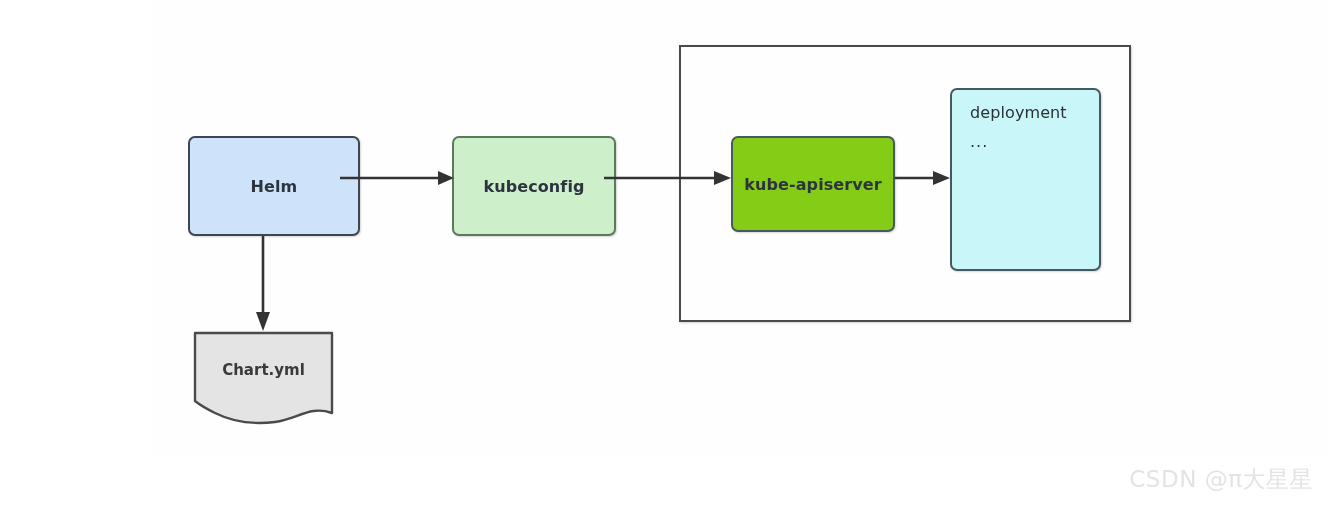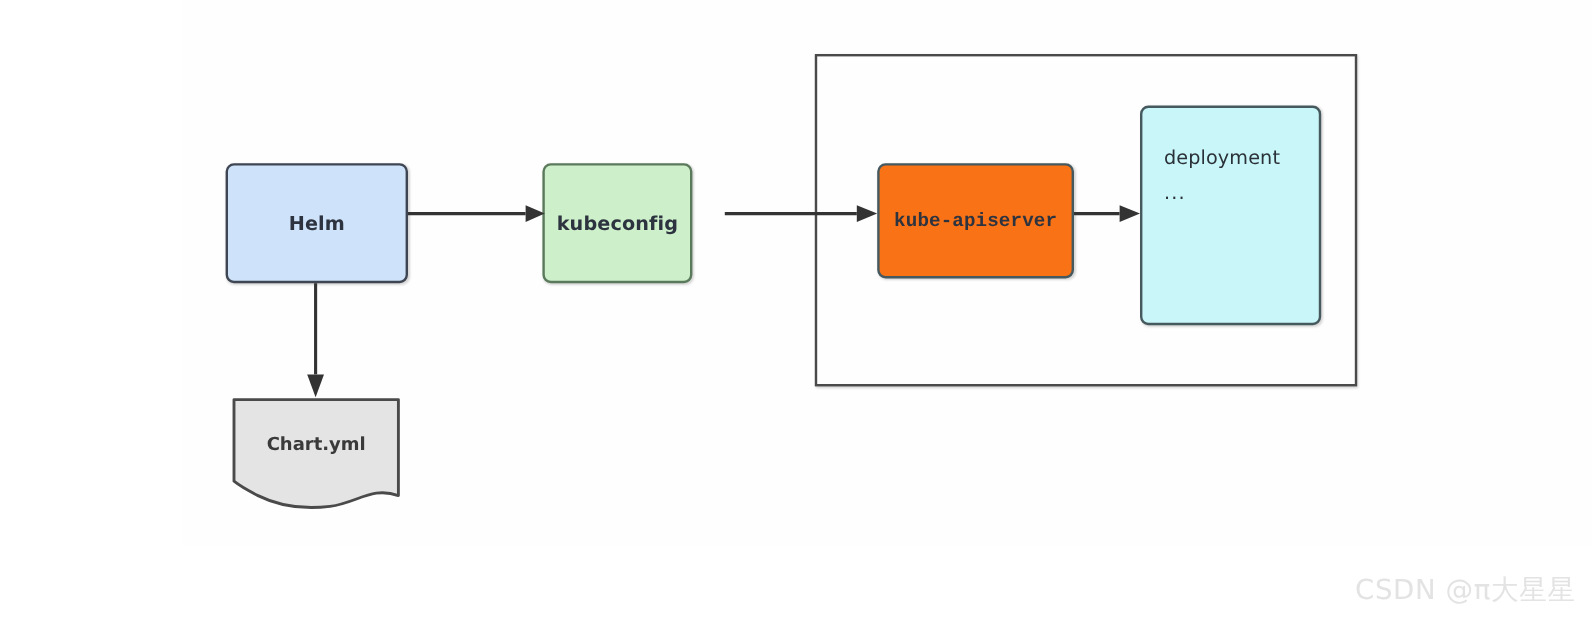--- a/index.html
+++ b/index.html
@@ -38,57 +38,56 @@
     color: #2d3440;
     font-weight: bold;
     letter-spacing: 0.1px;
     text-align: center;
     box-shadow: 1px 1px 2px rgba(0,0,0,0.16);
   }
 
   #node-helm {
     left: 188px;
     top: 136px;
-    width: 152px;
+    width: 172px;
     height: 100px;
     background: #cee3f9;
     border-color: #3f4653;
     font-size: 16px;
   }
 
   #node-kubeconfig {
     left: 452px;
     top: 136px;
-    width: 125px;
+    width: 164px;
     height: 100px;
     background: #cdf0cb;
     border-color: #5b7a5c;
     font-size: 16px;
   }
 
   #node-apiserver {
     left: 731px;
     top: 136px;
     width: 164px;
     height: 96px;
-    background: #f97316;
+    background: #84cc16;
     border-color: #46595e;
     font-size: 16px;
-    font-family: Liberation Mono, monospace;
   }
 
   #node-resources {
     left: 950px;
     top: 88px;
     width: 151px;
     height: 183px;
     background: #c9f6f8;
     border-color: #46595e;
     display: block;
-    padding: 31px 0 0 18px;
+    padding: 12px 0 0 18px;
     font-weight: normal;
     font-size: 16px;
     line-height: 1.36;
     text-align: left;
     color: #2a3138;
   }
   #node-resources .res-line {
     display: block;
     white-space: nowrap;
   }
@@ -157,21 +156,21 @@
   }
   #conn-helm-kubeconfig { left: 340px; top: 168px; }
   #conn-kubeconfig-cluster { left: 604px; top: 168px; }
   #conn-apiserver-resources { left: 895px; top: 168px; }
   #conn-helm-chartyml { left: 245px; top: 236px; }
 
   
   #watermark {
     position: absolute;
     right: 14px;
-    bottom: 8px;
+    bottom: 20px;
     font-size: 23px;
     color: #e3e3e3;
     letter-spacing: 0.5px;
     white-space: nowrap;
     font-family: "DejaVu Sans", "Liberation Sans", sans-serif;
   }
 </style>
 </head>
 <body>
 

